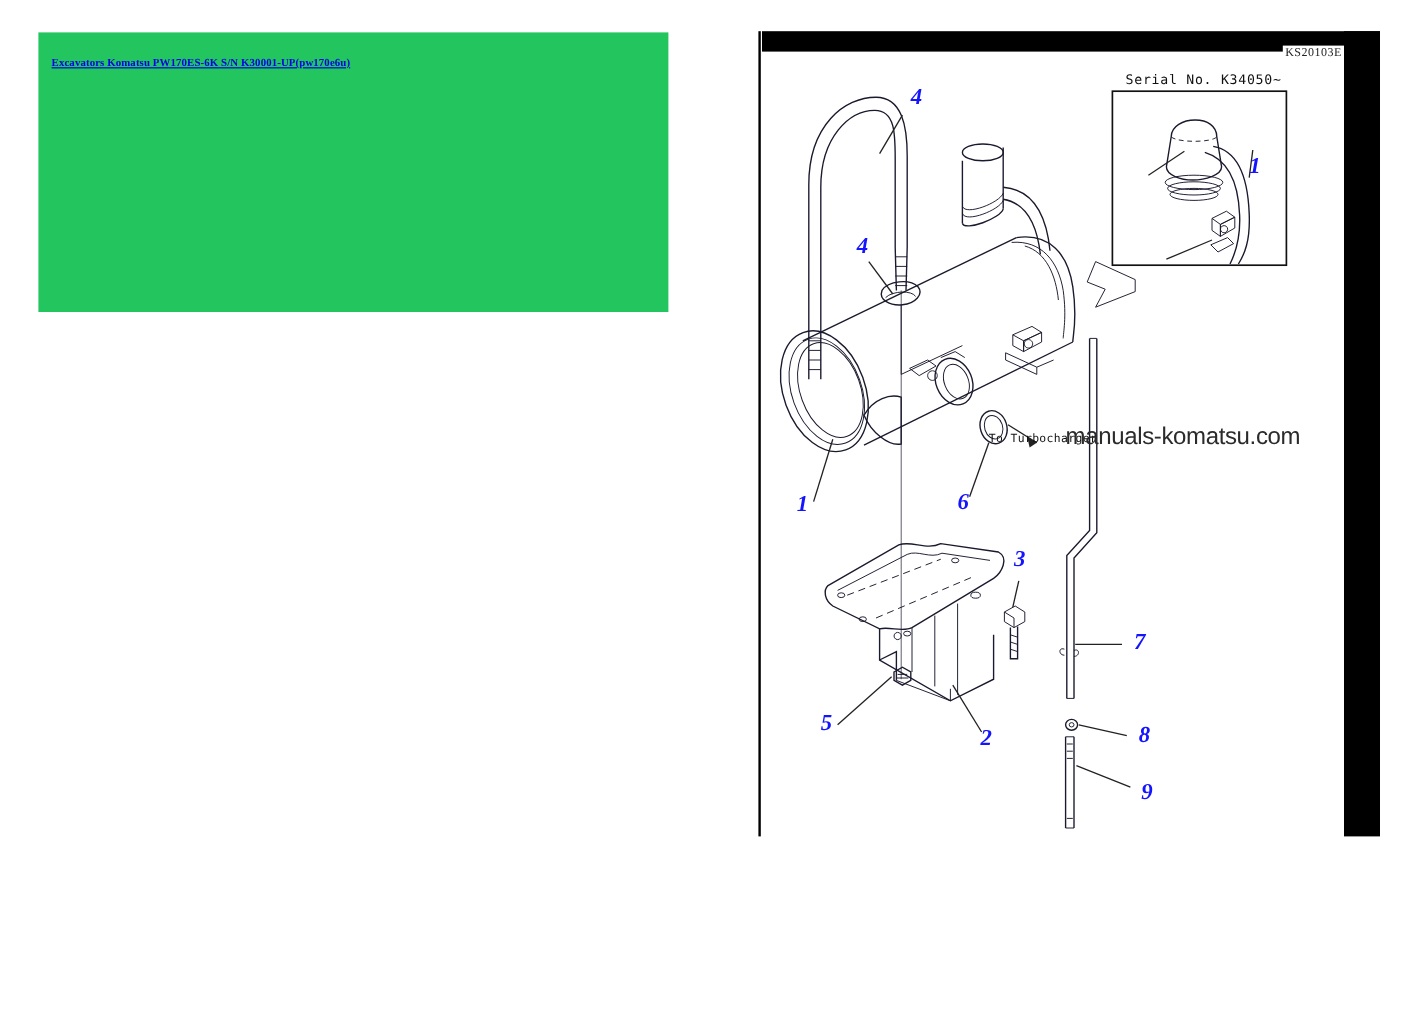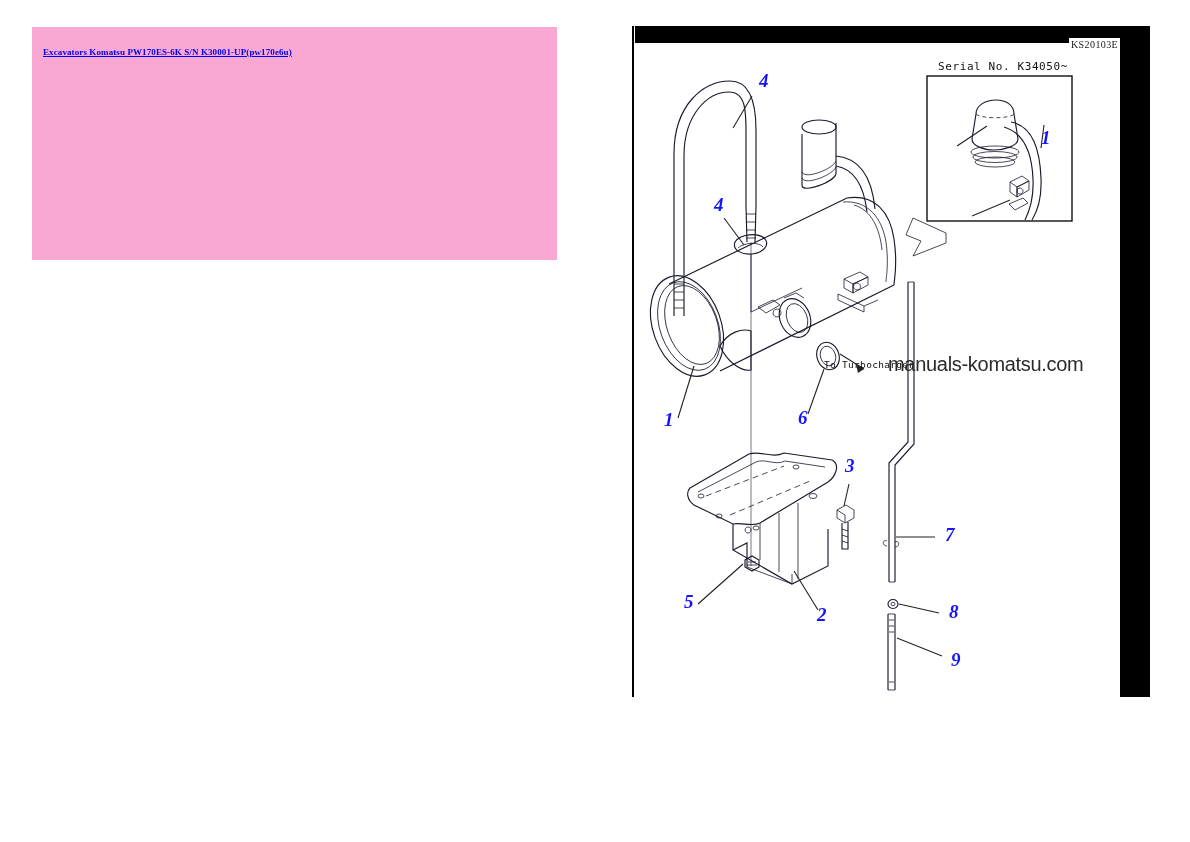--- a/index.html
+++ b/index.html
@@ -19,21 +19,21 @@
     background: #ffffff;
   }
 
   
   #left-panel {
     position: absolute;
     left: 32px;
     top: 27px;
     width: 525px;
     height: 233px;
-    background: #f9a8d4;
+    background: #22c55e;
   }
   #left-panel-link {
     position: absolute;
     left: 11px;
     top: 20px;
     color: #0000ee;
     font-family: "Liberation Serif", serif;
     font-size: 9px;
     font-weight: bold;
     line-height: 10px;

